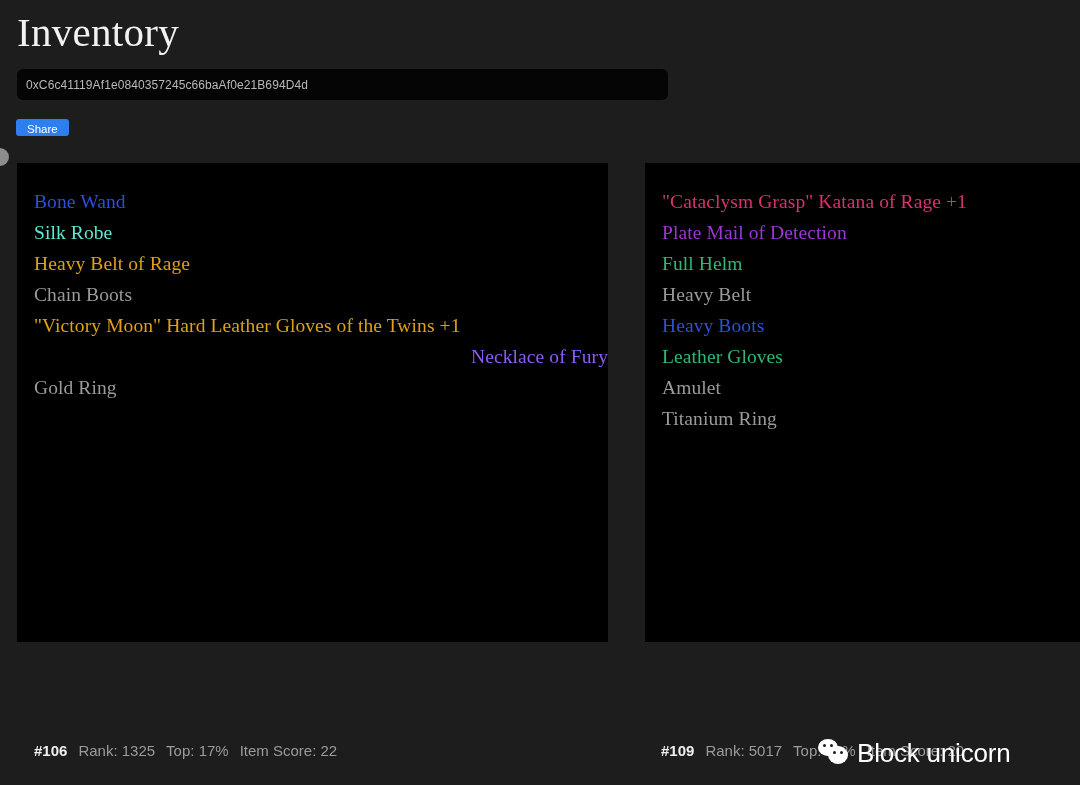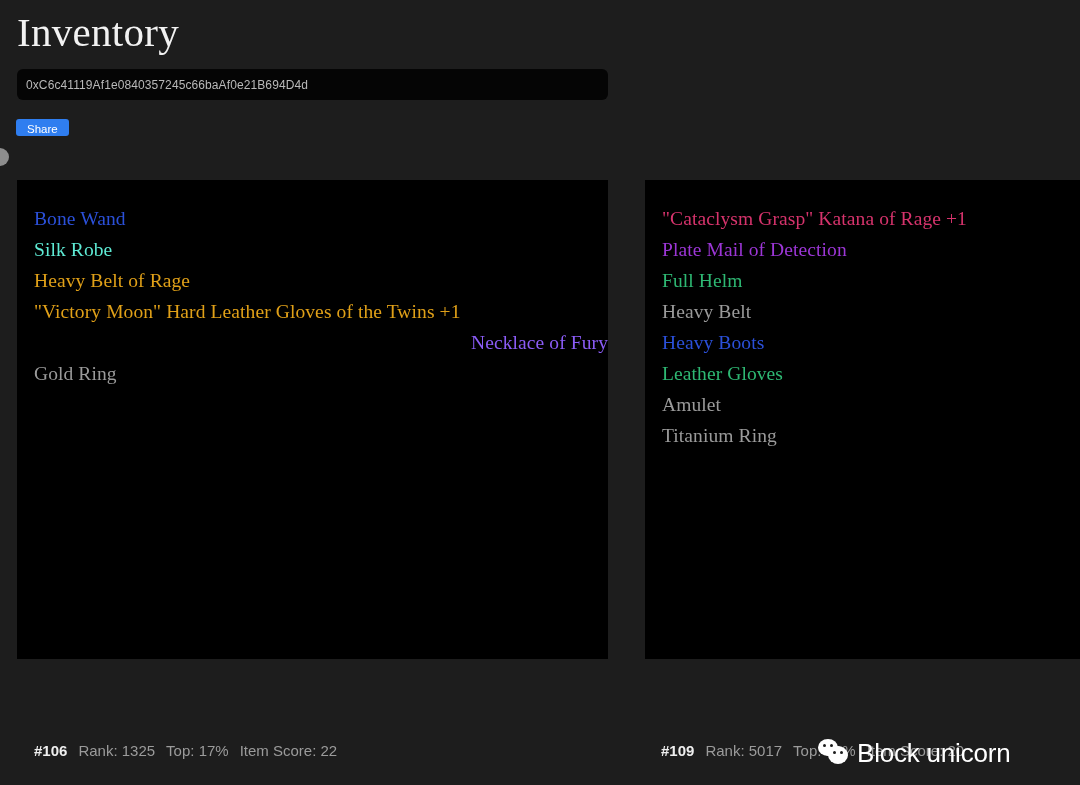--- a/index.html
+++ b/index.html
@@ -24,21 +24,21 @@
     margin: 0;
     padding: 9px 0 0 17px;
     letter-spacing: 0.3px;
     line-height: 1.15;
   }
 
   .address-field {
     position: absolute;
     left: 17px;
     top: 69px;
-    width: 591px;
+    width: 651px;
     height: 31px;
     background: #050505;
     border: none;
     border-radius: 6px;
     color: #b9b9b9;
     font-family: "Liberation Sans", sans-serif;
     font-size: 12px;
     padding: 0 0 0 9px;
     box-sizing: border-box;
     outline: none;
@@ -81,21 +81,20 @@
   }
 
   .card {
     position: absolute;
     top: 0;
     background: #000000;
     height: 479px;
     box-sizing: border-box;
     padding: 23px 0 0 17px;
     overflow: hidden;
-    margin-top: 17px;
   }
   .card-left  { left: 17px;  width: 591px; }
   .card-right { left: 645px; width: 591px; }
 
   .item {
     font-family: "Liberation Serif", serif;
     font-size: 19.5px;
     line-height: 31px;
     white-space: nowrap;
     letter-spacing: 0.1px;
@@ -179,20 +178,21 @@
 
 <button class="share-button">Share</button>
 
 <div class="edge-orb"></div>
 
 <div class="cards">
   <div class="card card-left">
     <div class="item" style="color: rgb(43, 80, 217);">Bone Wand</div>
     <div class="item" style="color: #5eead4;">Silk Robe</div>
     <div class="item" style="color: rgb(224, 160, 24);">Heavy Belt of Rage</div>
+    <div class="item" style="color: rgb(154, 154, 154);">Chain Boots</div>
     <div class="item" style="color: rgb(224, 160, 24);">"Victory Moon" Hard Leather Gloves of the Twins +1</div>
     <div class="item" style="color: #8b5cf6; text-align: right;">Necklace of Fury</div>
     <div class="item" style="color: rgb(154, 154, 154);">Gold Ring</div>
   </div>
 
   <div class="card card-right">
     <div class="item" style="color: rgb(214, 51, 108);">"Cataclysm Grasp" Katana of Rage +1</div>
     <div class="item" style="color: rgb(156, 54, 214);">Plate Mail of Detection</div>
     <div class="item" style="color: rgb(46, 184, 115);">Full Helm</div>
     <div class="item" style="color: rgb(154, 154, 154);">Heavy Belt</div>

